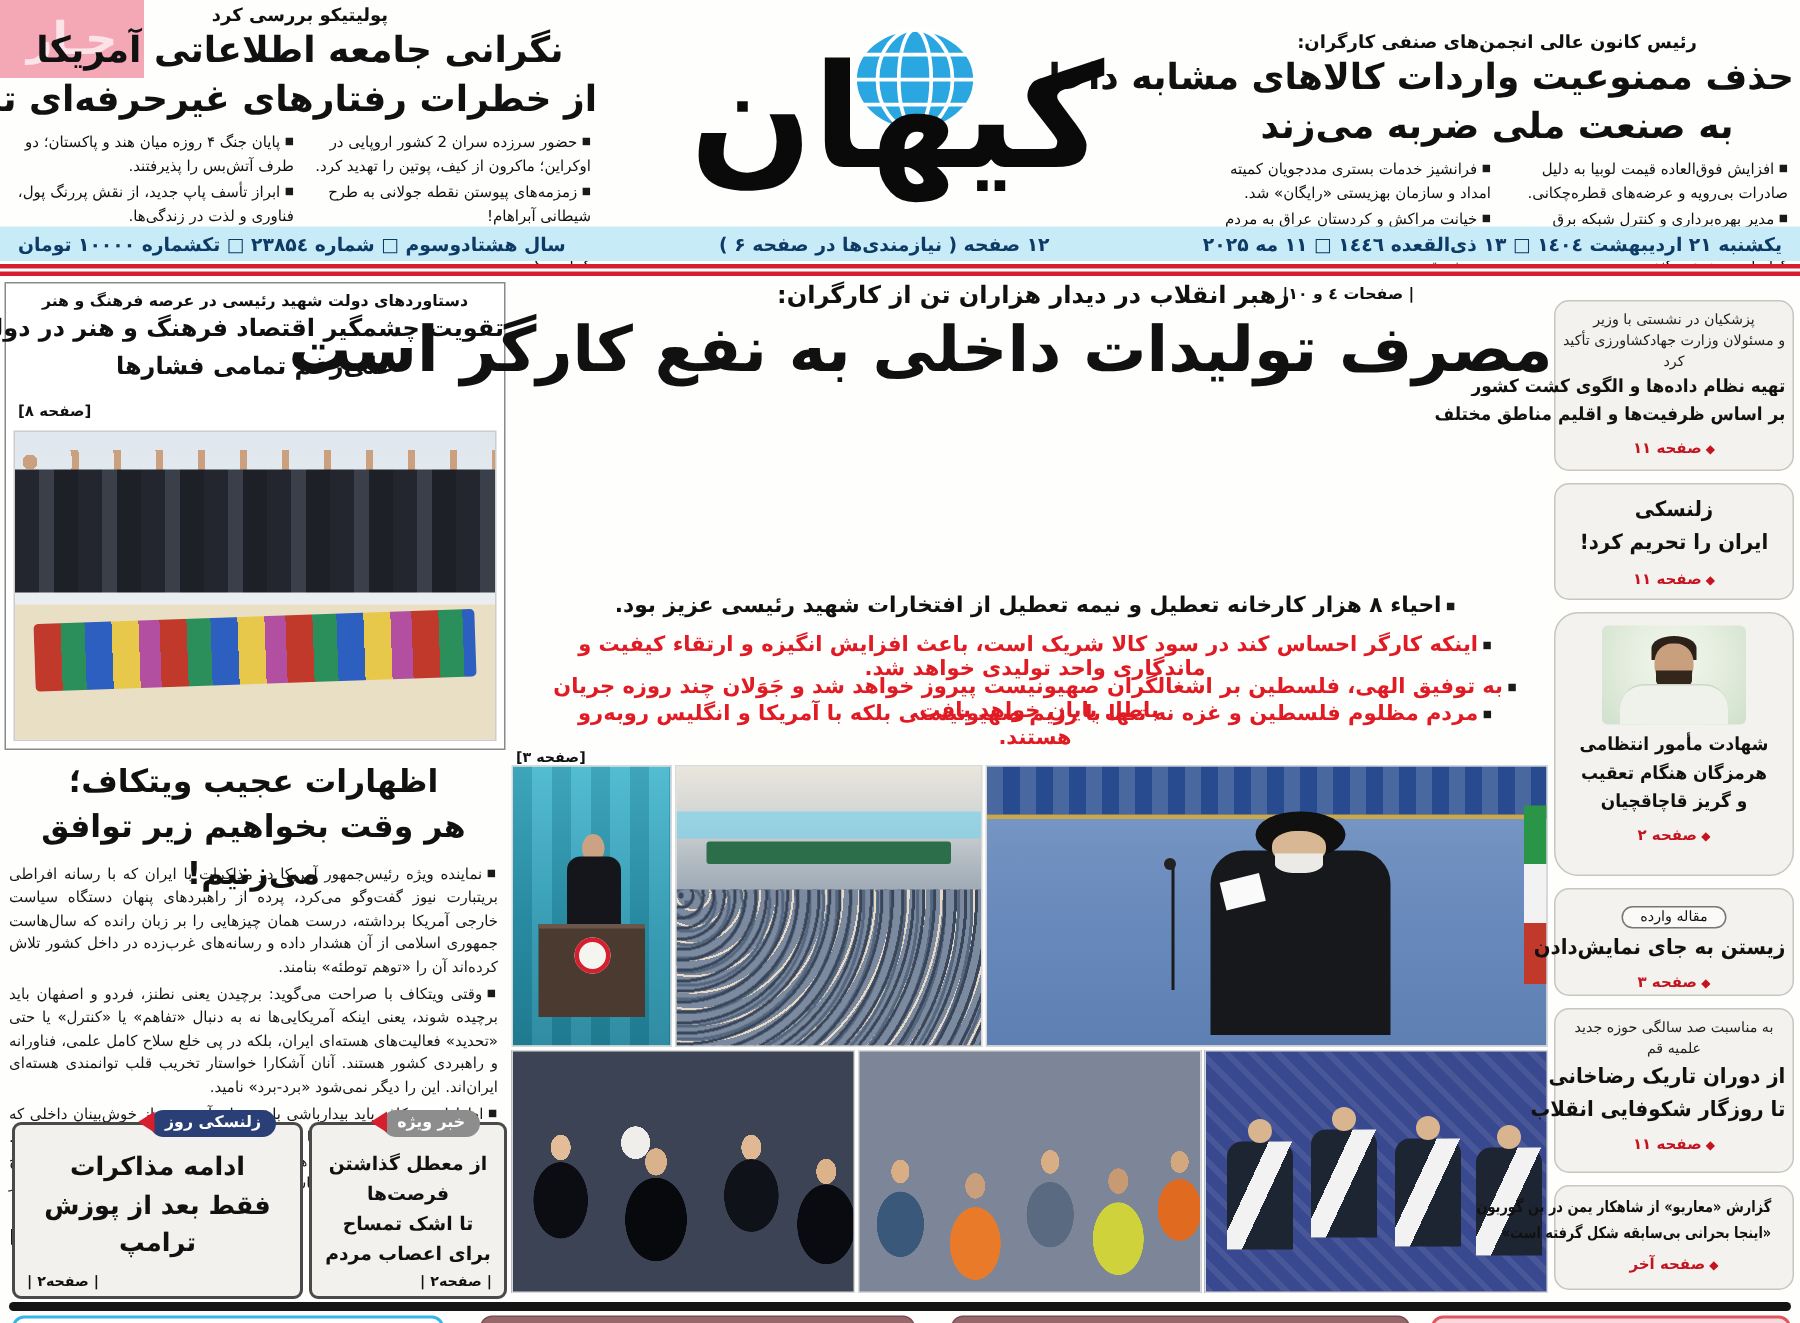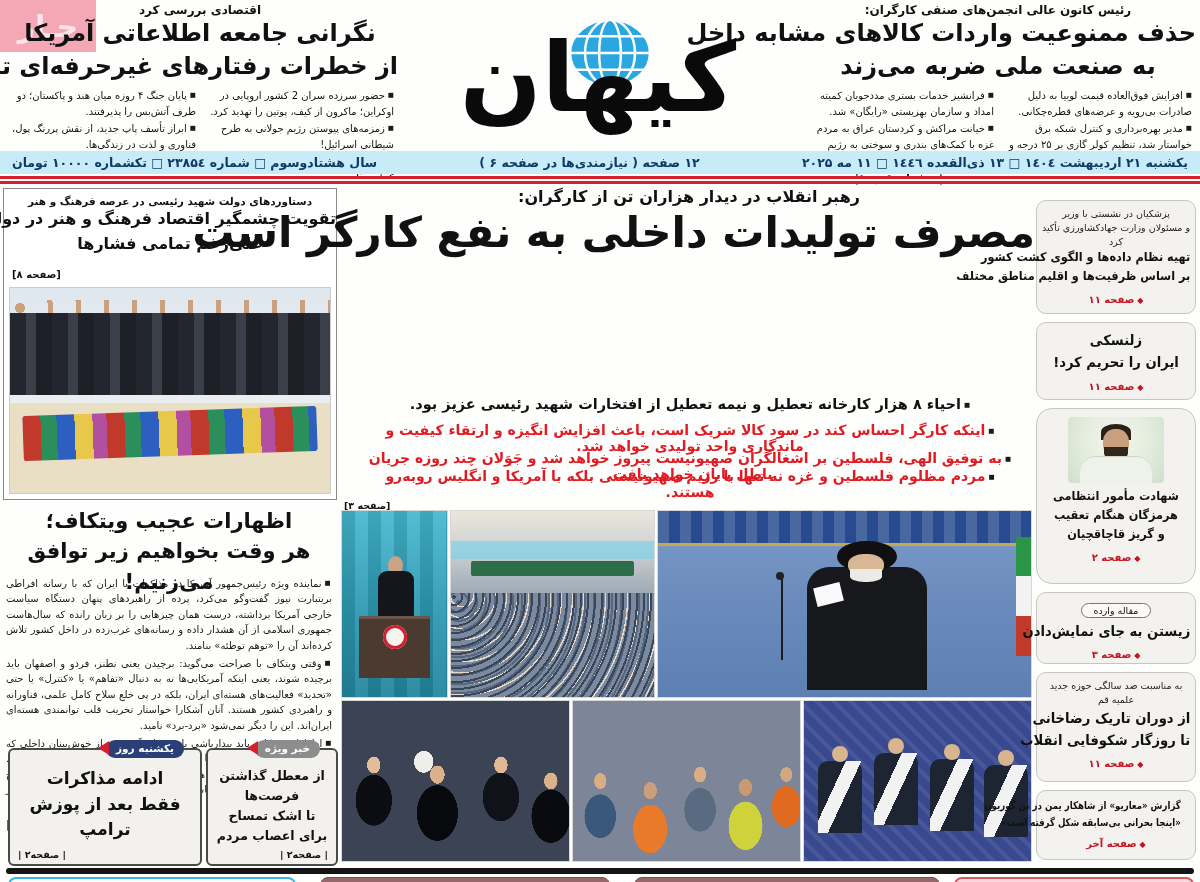--- a/index.html
+++ b/index.html
@@ -160,27 +160,27 @@
 </head>
 <body>
 
 <div class="page">
 
   <div class="abs wm">
     <span>جـار</span>
   </div>
 
   <div class="abs story-block" style="left:2px;top:3px;">
-    <div class="kicker-sm">اقتصادی بررسی کرد</div>
+    <div class="kicker-sm">پولیتیکو بررسی کرد</div>
     <div class="head-lg">نگرانی جامعه اطلاعاتی آمریکا</div>
     <div class="head-lg">از خطرات رفتارهای غیرحرفه‌ای ترامپ</div>
     <div class="bcols">
       <div class="bcol">
         <div class="bullet">حضور سرزده سران 2 کشور اروپایی در اوکراین؛ ماکرون از کیف، پوتین را تهدید کرد.</div>
-        <div class="bullet">زمزمه‌های پیوستن رژیم جولانی به طرح شیطانی اسرائیل!</div>
+        <div class="bullet">زمزمه‌های پیوستن نقطه جولانی به طرح شیطانی آبراهام!</div>
         <div class="bullet">اردوگاه شکنجه سادیستی اسرائیل کجاست؟</div>
       </div>
       <div class="bcol">
         <div class="bullet">پایان جنگ ۴ روزه میان هند و پاکستان؛ دو طرف آتش‌بس را پذیرفتند.</div>
         <div class="bullet">ابراز تأسف پاپ جدید، از نقش پررنگ پول، فناوری و لذت در زندگی‌ها.</div>
         <div class="pref">[صفحه آخر]</div>
       </div>
     </div>
   </div>
 
@@ -190,21 +190,21 @@
       <ellipse cx="50" cy="42" rx="48" ry="40" fill="none" stroke="#ffffff" stroke-width="3"></ellipse>
       <ellipse cx="50" cy="42" rx="30" ry="40" fill="none" stroke="#ffffff" stroke-width="3"></ellipse>
       <ellipse cx="50" cy="42" rx="13" ry="40" fill="none" stroke="#ffffff" stroke-width="3"></ellipse>
       <line x1="2" y1="42" x2="98" y2="42" stroke="#ffffff" stroke-width="3"></line>
       <line x1="8" y1="22" x2="92" y2="22" stroke="#ffffff" stroke-width="3"></line>
       <line x1="8" y1="62" x2="92" y2="62" stroke="#ffffff" stroke-width="3"></line>
     </svg>
     <div class="m-title">کیهان</div>
   </div>
 
-  <div class="abs story-block" style="left:800px;top:3px;">
+  <div class="abs story-block" style="left:800px;top:21px;">
     <div class="kicker-sm">رئیس کانون عالی انجمن‌های صنفی کارگران:</div>
     <div class="head-lg">حذف ممنوعیت واردات کالاهای مشابه داخل</div>
     <div class="head-lg">به صنعت ملی ضربه می‌زند</div>
     <div class="bcols">
       <div class="bcol">
         <div class="bullet">افزایش فوق‌العاده قیمت لوبیا به دلیل صادرات بی‌رویه و عرضه‌های قطره‌چکانی.</div>
         <div class="bullet">مدیر بهره‌برداری و کنترل شبکه برق خواستار شد، تنظیم کولر گازی بر ۲۵ درجه و کولر آبی روی دور کند.</div>
       </div>
       <div class="bcol">
         <div class="bullet">فرانشیز خدمات بستری مددجویان کمیته امداد و سازمان بهزیستی «رایگان» شد.</div>
@@ -254,21 +254,21 @@
       <div>از معطل گذاشتن فرصت‌ها</div>
       <div>تا اشک تمساح</div>
       <div>برای اعصاب مردم</div>
     </div>
     <div class="box-page bp-r">| صفحه۲ |</div>
   </div>
 
   <div class="abs mini-box dn-box">
     <div class="tab tab-navy">
       <span class="arr"></span>
-      <span>یکشنبه روز</span>
+      <span>زلنسکی روز</span>
     </div>
     <div class="mini-lines dn-lines">
       <div>ادامه مذاکرات</div>
       <div>فقط بعد از پوزش ترامپ</div>
     </div>
     <div class="box-page bp-l">| صفحه۲ |</div>
   </div>
 
   <div class="abs lead-kicker">رهبر انقلاب در دیدار هزاران تن از کارگران:</div>
   <div class="abs lead-h lh1">مصرف تولیدات داخلی به نفع کارگر است</div>

